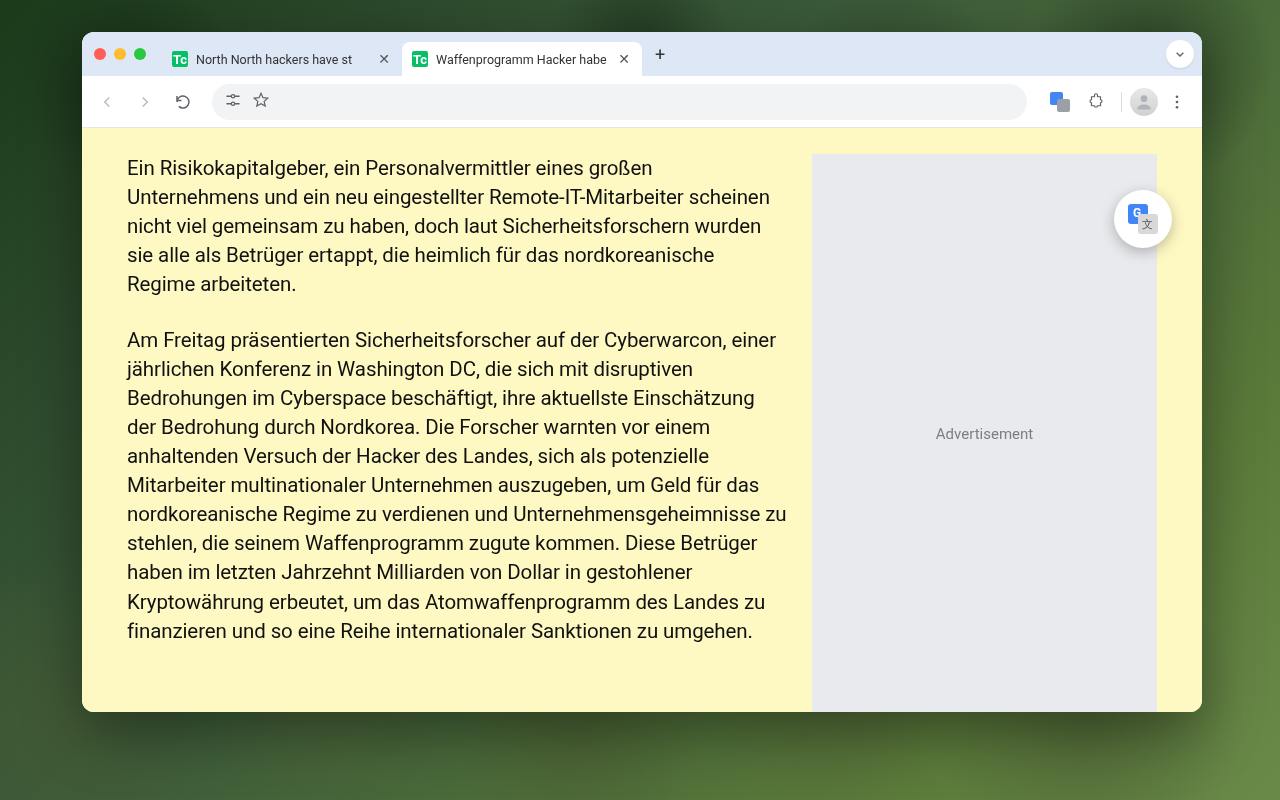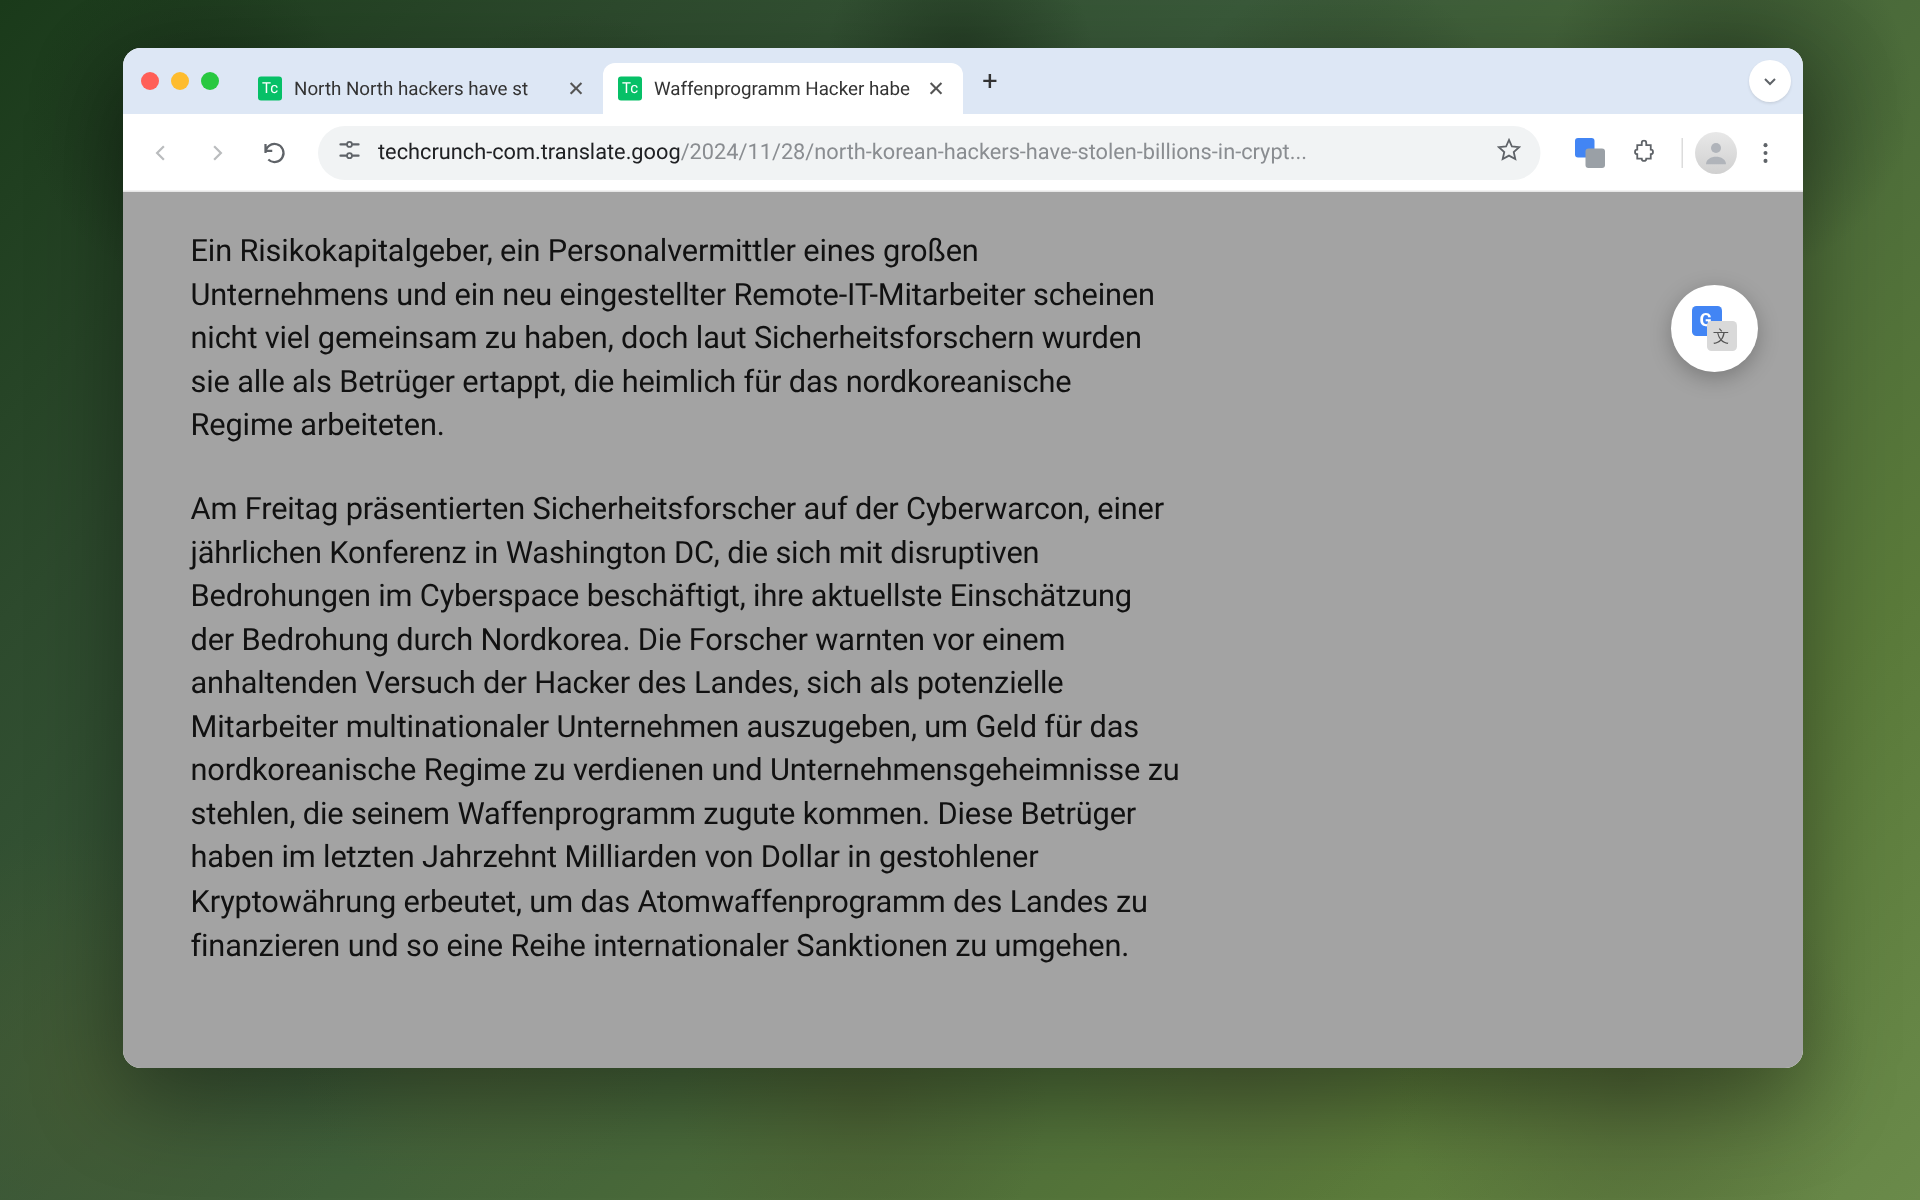--- a/index.html
+++ b/index.html
@@ -79,21 +79,21 @@
     position: relative;
     min-width: 0;
     width: 240px;
     border-radius: 8px 8px 0 0;
     cursor: pointer;
   }
   .tab.inactive { background: transparent; }
   .tab.active { background: #fff; }
   .tab-title { white-space: nowrap; overflow: hidden; text-overflow: ellipsis; flex: 1; }
   .tab-close { width: 16px; height: 16px; display: flex; align-items: center; justify-content: center; color: #555; font-size: 14px; cursor: pointer; border-radius:50%;}
-  .tab-favicon { width: 16px; height: 16px; background: #06c067; border-radius: 2px; display:flex; align-items:center; justify-content:center; color:#fff; font-size:10px; font-weight:normal; }
+  .tab-favicon { width: 16px; height: 16px; background: #06c067; border-radius: 2px; display:flex; align-items:center; justify-content:center; color:#fff; font-size:13px; font-weight:bold; }
   
   .tab-spacer { flex:1; }
   .new-tab-btn { width:28px; height:28px; display:flex; align-items:center; justify-content:center; color:#333; font-size:18px; align-self:center; margin-left:4px; cursor:pointer; border-radius:50%;}
   .tabs-dropdown { width:28px; height:28px; background:#fff; border-radius:50%; display:flex; align-items:center; justify-content:center; align-self:center; margin-left:auto; color:#444; cursor:pointer; box-shadow: 0 1px 2px rgba(0,0,0,0.1);}
   
   .toolbar {
     height: 52px;
     background: #fff;
     border-bottom: 1px solid #e6e6e6;
     display: flex;
@@ -124,21 +124,21 @@
   .url-host { color:#202124; }
   .url-path { color:#8a8d91; }
   .star-btn { color:#5f6368; }
   
   .toolbar-right { display:flex; align-items:center; gap:2px; margin-left:4px;}
   .avatar { width:28px; height:28px; border-radius:50%; background: linear-gradient(#e8e8e8,#d0d0d0); display:flex; align-items:center; justify-content:center; font-size:15px; cursor:pointer;}
   .vdiv { width:1px; height:20px; background:#dcdcdc; margin:0 6px;}
   
   .content-area {
     flex: 1;
-    background: #a3a3a3;
+    background: #fef9c3;
     position: relative;
     overflow: hidden;
   }
   .article {
     position: absolute;
     left: 45px;
     top: 26px;
     width: 660px;
     font-size: 20.5px;
     line-height: 1.42;
@@ -243,23 +243,20 @@
         <span class="site-settings">
           <svg viewBox="0 0 24 24" width="18" height="18">
               <rect x="3" y="6" width="7" height="2" rx="1" fill="#5f6368"></rect>
               <rect x="14" y="6" width="7" height="2" rx="1" fill="#5f6368"></rect>
               <circle cx="12" cy="7" r="2.2" fill="none" stroke="#5f6368" stroke-width="1.6"></circle>
               <rect x="3" y="16" width="7" height="2" rx="1" fill="#5f6368"></rect>
               <rect x="14" y="16" width="7" height="2" rx="1" fill="#5f6368"></rect>
               <circle cx="12" cy="17" r="2.2" fill="none" stroke="#5f6368" stroke-width="1.6"></circle>
             </svg>
         </span>
-        <span class="url-text">
-          <span class="url-host">techcrunch-com.translate.goog</span><span class="url-path">/2024/11/28/north-korean-hackers-have-stolen-billions-in-crypt...</span>
-        </span>
         <span class="star-btn">
           <svg viewBox="0 0 24 24" width="18" height="18">
               <path d="M12 3l2.6 5.9 6.4.6-4.8 4.3 1.4 6.2L12 17l-5.6 3 1.4-6.2L3 9.5l6.4-.6L12 3z" fill="none" stroke="#5f6368" stroke-width="1.6"></path>
             </svg>
         </span>
       </div>
 
       <div class="toolbar-right">
         <div class="toolbar-btn">
           <div class="translate-toolbar-icon">
@@ -287,20 +284,23 @@
             </svg>
         </div>
       </div>
     </div>
 
     <div class="content-area">
       <div class="article">
         <p>Ein Risikokapitalgeber, ein Personalvermittler eines großen Unternehmens und ein neu eingestellter Remote-IT-Mitarbeiter scheinen nicht viel gemeinsam zu haben, doch laut Sicherheitsforschern wurden sie alle als Betrüger ertappt, die heimlich für das nordkoreanische Regime arbeiteten.</p>
         <p>Am Freitag präsentierten Sicherheitsforscher auf der Cyberwarcon, einer jährlichen Konferenz in Washington DC, die sich mit disruptiven Bedrohungen im Cyberspace beschäftigt, ihre aktuellste Einschätzung der Bedrohung durch Nordkorea. Die Forscher warnten vor einem anhaltenden Versuch der Hacker des Landes, sich als potenzielle Mitarbeiter multinationaler Unternehmen auszugeben, um Geld für das nordkoreanische Regime zu verdienen und Unternehmensgeheimnisse zu stehlen, die seinem Waffenprogramm zugute kommen. Diese Betrüger haben im letzten Jahrzehnt Milliarden von Dollar in gestohlener Kryptowährung erbeutet, um das Atomwaffenprogramm des Landes zu finanzieren und so eine Reihe internationaler Sanktionen zu umgehen.</p>
       </div>
+      <div class="ad-sidebar">
+        <span>Advertisement</span>
+      </div>
 
       <div class="translate-float" title="Google Translate">
         <div class="gt-icon">
           <div class="gt-square-back"></div>
           <div class="gt-square-front"></div>
         </div>
       </div>
     </div>
 
   </div>

